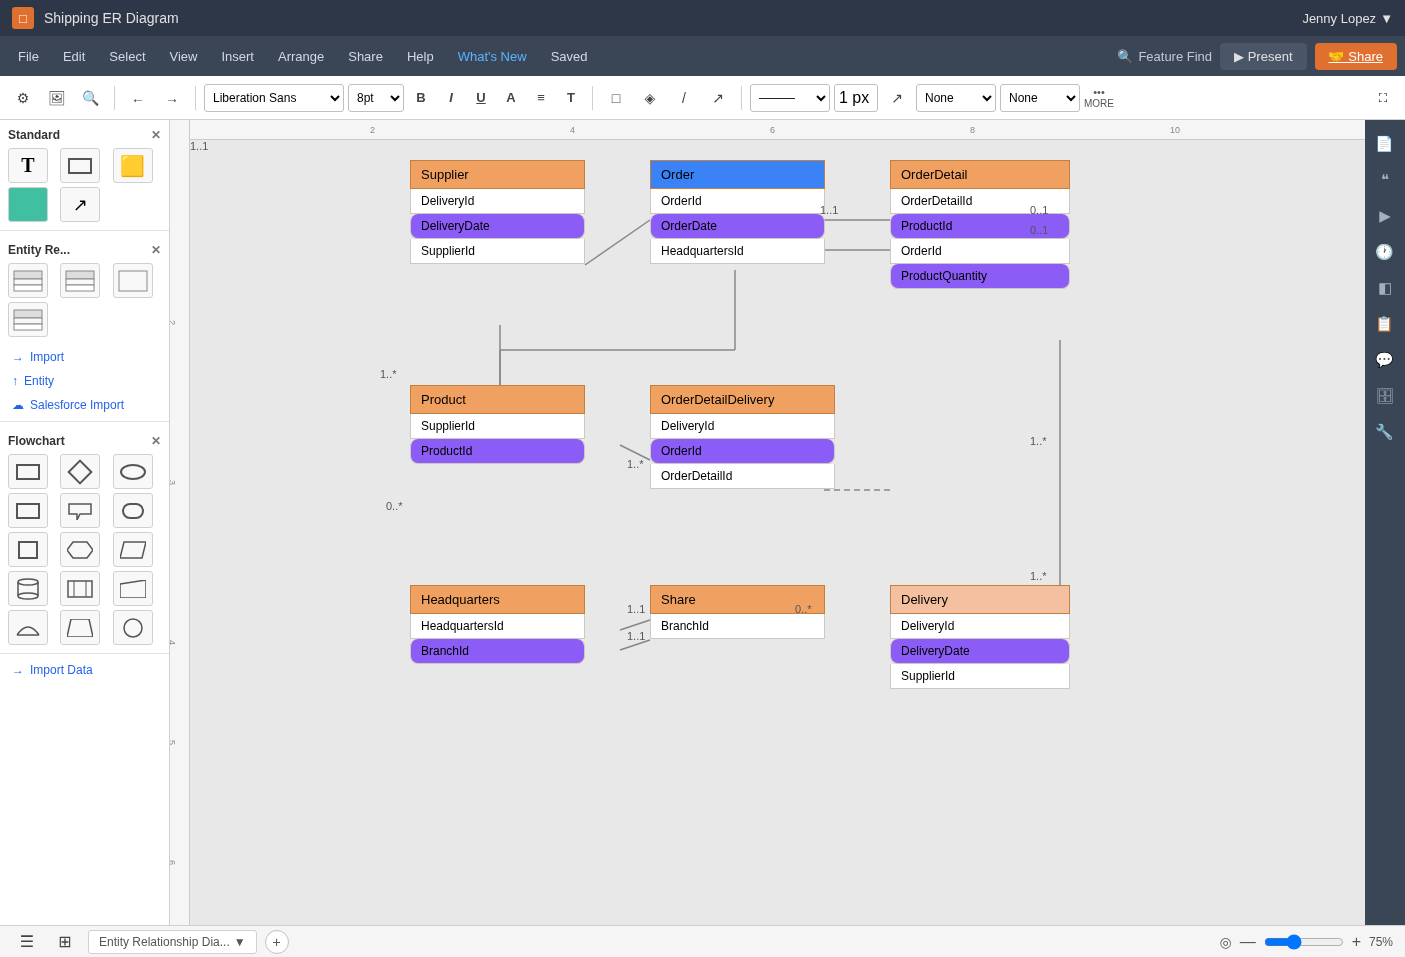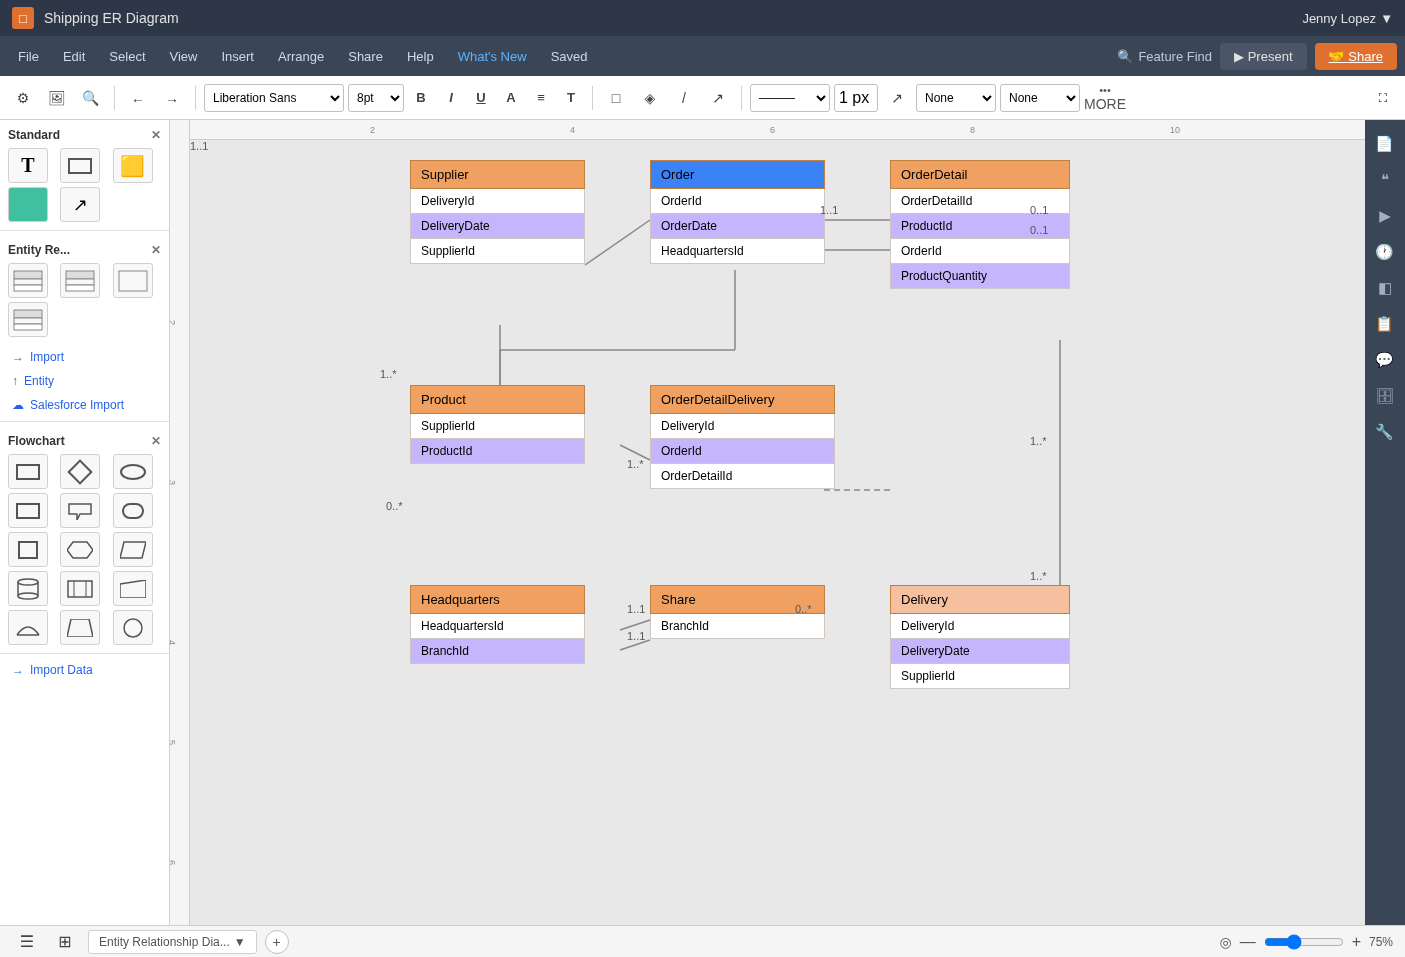--- a/index.html
+++ b/index.html
@@ -59,21 +59,21 @@
     #canvas-area { flex: 1; background: #e8e8e8; position: relative; overflow: hidden; }
     .ruler-h { position: absolute; top: 0; left: 0; right: 0; height: 20px; background: #f5f5f5; border-bottom: 1px solid #ccc; }
     .ruler-v { position: absolute; top: 0; left: 0; bottom: 0; width: 20px; background: #f5f5f5; border-right: 1px solid #ccc; }
 
     
     #er-canvas { position: absolute; top: 20px; left: 20px; width: 1080px; height: 740px; }
 
     .er-table { position: absolute; font-size: 12px; }
     .er-table-header { padding: 6px 10px; font-size: 13px; font-weight: 500; border: 1px solid #d09070; }
     .er-table-row { padding: 5px 10px; border: 1px solid #d0c8c0; border-top: none; background: white; }
-    .er-table-row.alt { background: #c4b5fd; }
+    .er-table-row.alt { background: #8b5cf6; border-radius: 8px; }
 
     
     #right-sidebar { width: 40px; background: #3a4556; display: flex; flex-direction: column; align-items: center; padding: 8px 0; gap: 4px; flex-shrink: 0; }
     .right-btn { width: 32px; height: 32px; display: flex; align-items: center; justify-content: center; color: #a0b0c0; cursor: pointer; border-radius: 4px; font-size: 15px; }
 
     
     #status-bar { display: flex; align-items: center; background: #f5f5f5; border-top: 1px solid #d0d0d0; height: 32px; padding: 0 12px; gap: 8px; font-size: 12px; color: #555; }
     .tab-item { display: flex; align-items: center; gap: 4px; padding: 4px 10px; background: white; border: 1px solid #d0d0d0; border-radius: 3px; cursor: pointer; }
     .tab-add { width: 24px; height: 24px; border: 1px solid #c0c0c0; border-radius: 50%; display: flex; align-items: center; justify-content: center; cursor: pointer; background: white; font-size: 14px; }
     .zoom-area { margin-left: auto; display: flex; align-items: center; gap: 8px; }
@@ -169,21 +169,21 @@
   <select class="line-select">
     <option>None</option>
     <option>Arrow</option>
   </select>
   <select class="line-select">
     <option>None</option>
     <option>Arrow</option>
   </select>
   <div class="more-btn">
     <span>•••</span>
-    <span style="font-size:14px;">MORE</span>
+    <span style="font-size:10px;">MORE</span>
   </div>
   <div class="fullscreen-btn" style="margin-left:auto;">⛶</div>
 </div>
 
 <div id="main">
 
   <div id="left-sidebar">
     <div class="sidebar-section">
       <div class="sidebar-section-header">
         <span>Standard</span>

